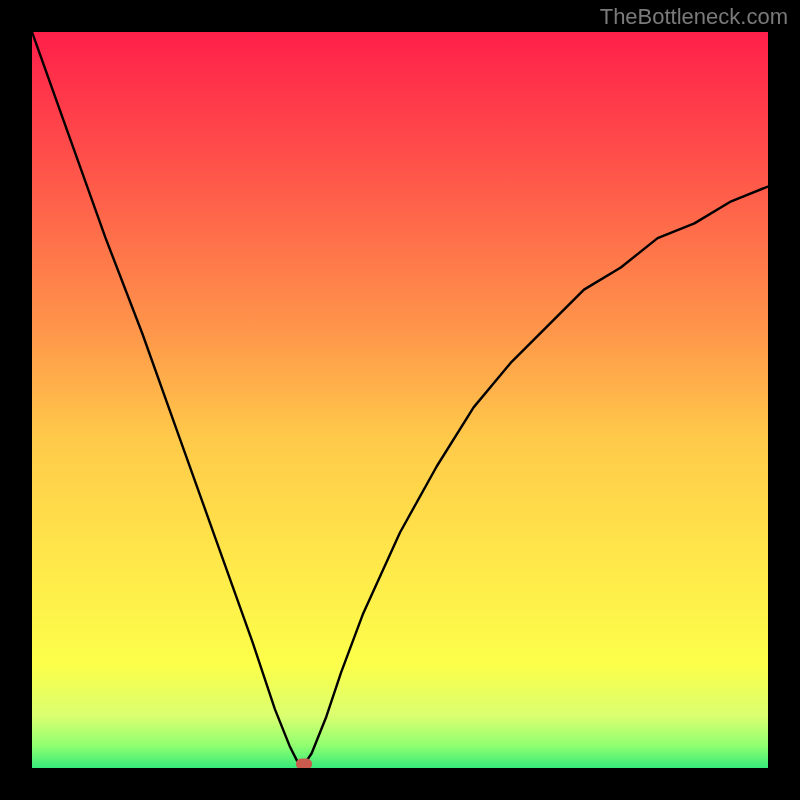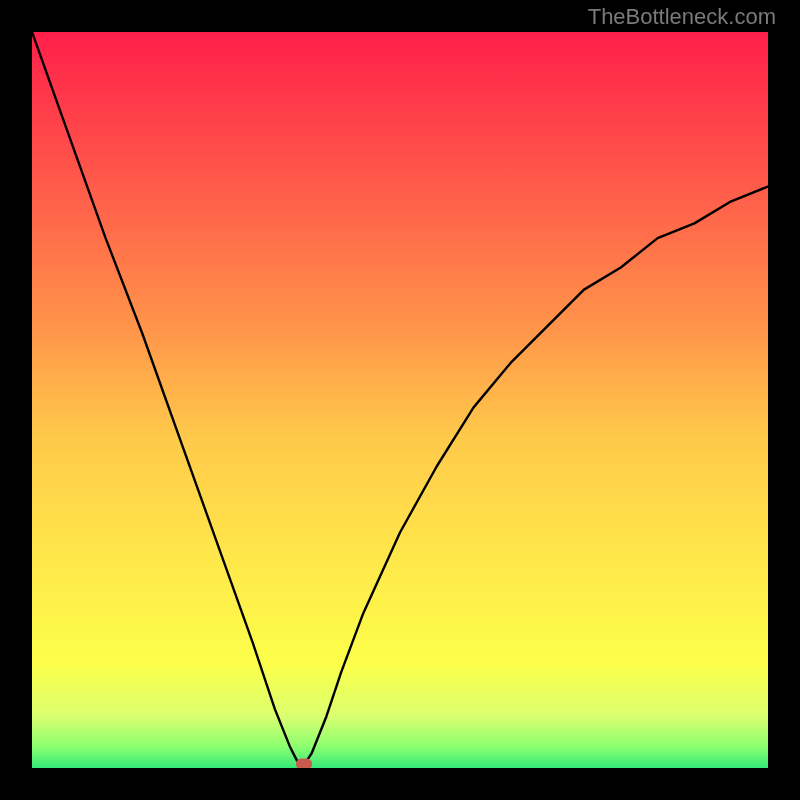--- a/index.html
+++ b/index.html
@@ -6,21 +6,21 @@
   html, body { width: 800px; height: 800px; overflow: hidden; background: #000; }
   .container {
     width: 800px;
     height: 800px;
     position: relative;
     background: #000;
   }
   .watermark {
     position: absolute;
     top: 4px;
-    right: 24px;
+    right: 12px;
     font-family: Arial, Helvetica, sans-serif;
     font-size: 22px;
     color: #7a7a7a;
     font-weight: 500;
     z-index: 10;
   }
   .plot-area {
     position: absolute;
     left: 32px;
     top: 32px;

